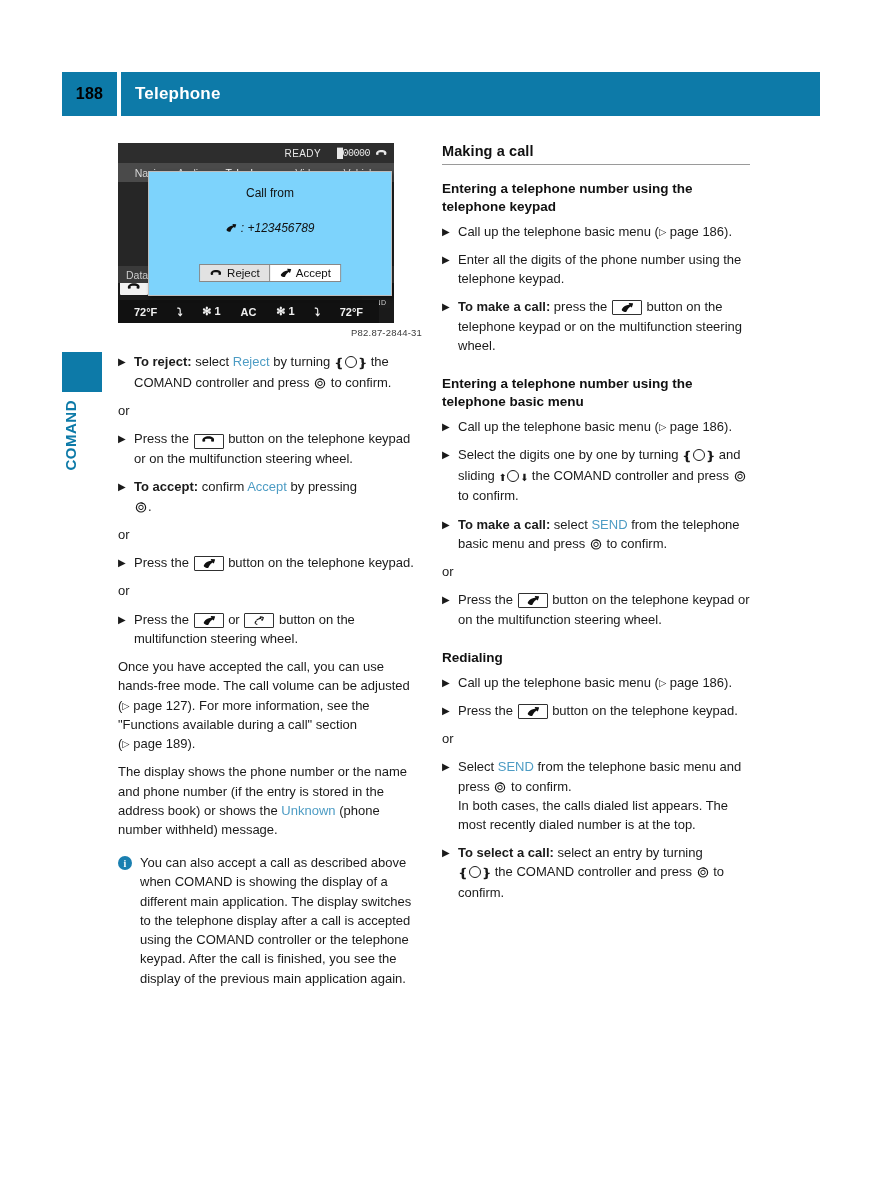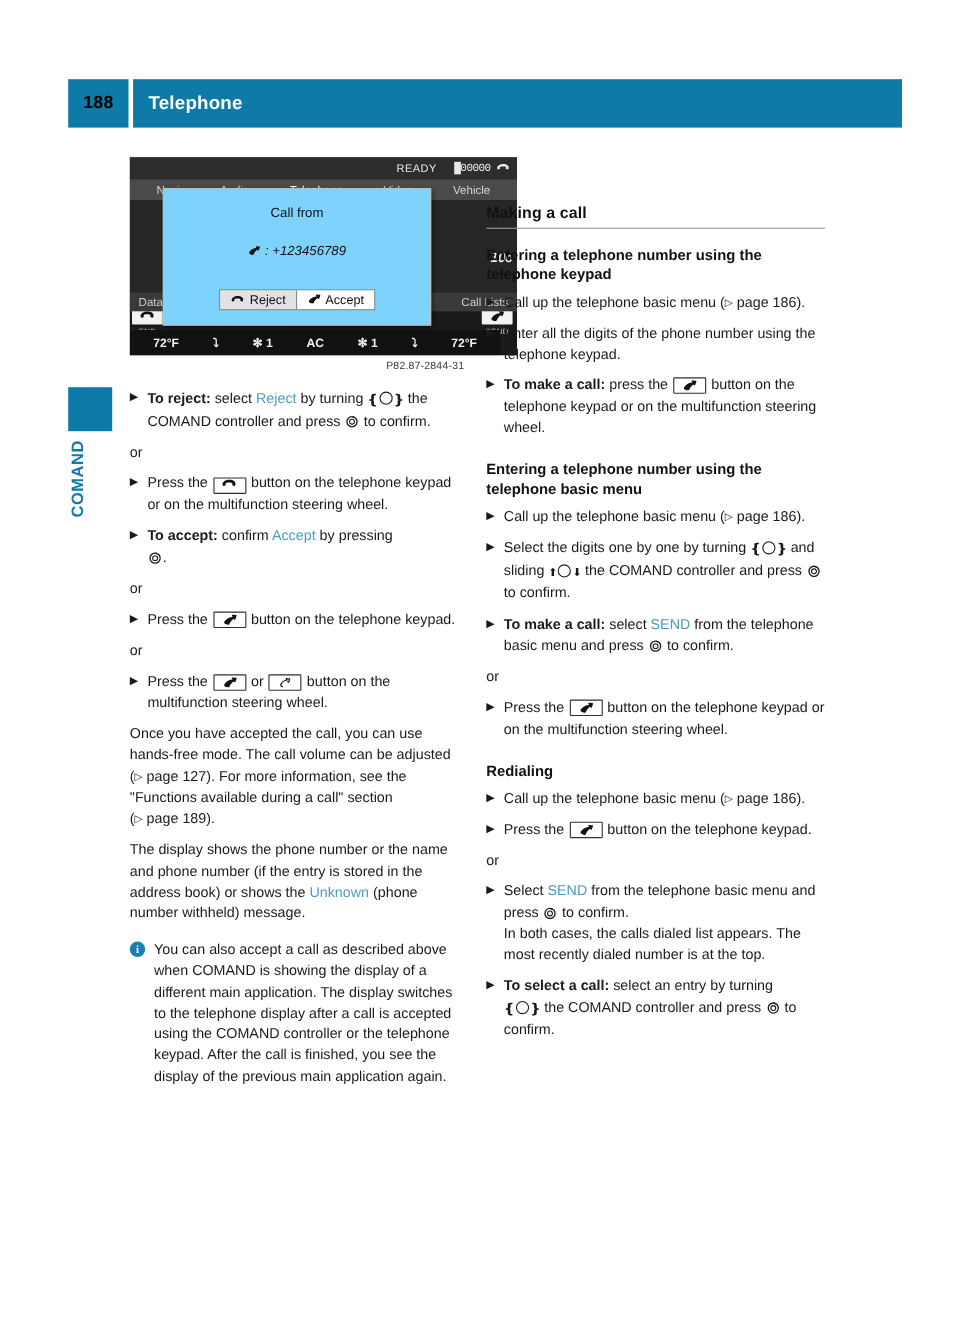--- a/index.html
+++ b/index.html
@@ -84,29 +84,28 @@
     position: absolute;
     left: 118px;
     top: 143px;
     width: 305px;
   }
   .col-right {
     position: absolute;
     left: 442px;
     top: 143px;
     width: 308px;
-    margin-top: 43px;
   }
 
   
   .figure {
     width: 304px;
   }
   .screen {
-    width: 352px;
+    width: 276px;
     height: 180px;
     background: #1a1a1a;
     position: relative;
     overflow: hidden;
     font-family: "Liberation Sans", sans-serif;
   }
   .scr-statusbar {
     position: absolute;
     left: 0; top: 0; right: 0;
     height: 20px;

